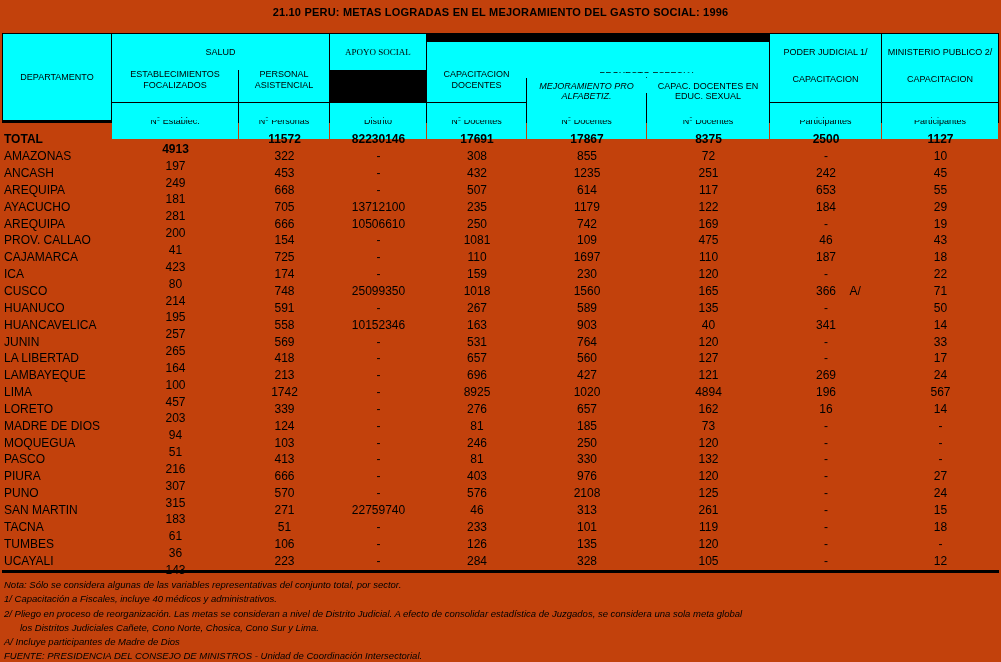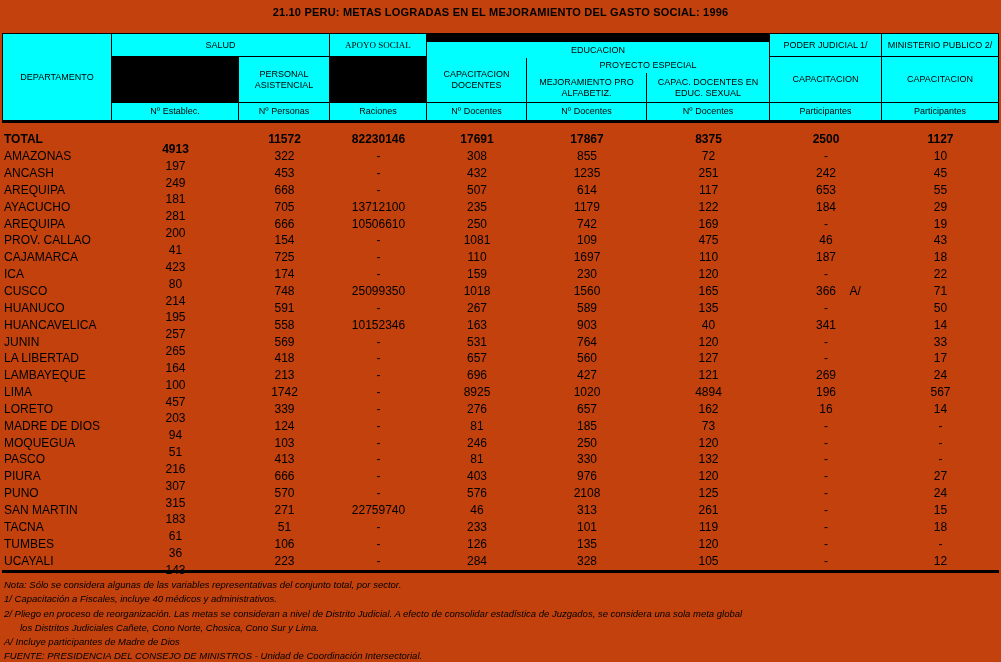--- a/index.html
+++ b/index.html
@@ -11,33 +11,33 @@
 
   
   .hdr{position:absolute;left:2px;top:33px;width:997px;box-sizing:border-box;
        background:#000;border:1px solid #000;border-bottom:3px solid #000;
        display:grid;
        grid-template-columns:108px 126px 90px 96px 99px 119px 122px 111px 1fr;
        grid-template-rows:22px 15px 29px 14px 2px;
        grid-gap:1px;gap:1px;
        font-size:9px;line-height:10.5px;text-align:center;}
   .hcell{background:#00ffff;display:flex;align-items:center;justify-content:center;
-         padding:8px 2px;overflow:hidden;}
+         padding:18px 2px;overflow:hidden;}
   .g-dept {grid-row:1/6;grid-column:1;}
   .g-salud{grid-row:1;grid-column:2/4;}
   .g-apoyo{grid-row:1;grid-column:4;font-family:Liberation Serif, serif;}
   .g-educ {grid-row:1;grid-column:5/8;margin-top:8px;}
   .g-poder{grid-row:1;grid-column:8;}
   .g-minis{grid-row:1;grid-column:9;}
   .c-estab {grid-row:2/4;grid-column:2;}
   .c-pers  {grid-row:2/4;grid-column:3;}
   .c-alim  {grid-row:2/4;grid-column:4;}
   .c-capdoc{grid-row:2/4;grid-column:5;}
   .g-proy  {grid-row:2;grid-column:6/8;}
-  .c-mejo  {grid-row:3;grid-column:6;}
+  .c-mejo  {grid-row:3;grid-column:6;font-style:italic;}
   .c-sexual{grid-row:3;grid-column:7;}
   .c-capapj{grid-row:2/4;grid-column:8;}
   .c-capamp{grid-row:2/4;grid-column:9;}
   .ucell{grid-row:4;}
   .fill {grid-row:5;background:#00ffff;}
 
   
   .tbody{position:absolute;left:2px;top:131px;width:997px;}
   .trow{display:flex;height:16.85px;align-items:center;font-size:12px;}
   .trow.bold{font-weight:bold;}
@@ -62,31 +62,32 @@
   <div class="title">21.10 PERU: METAS LOGRADAS EN EL MEJORAMIENTO DEL GASTO SOCIAL: 1996</div>
 
   <div class="hdr">
     <div class="hcell g-dept">DEPARTAMENTO</div>
     <div class="hcell g-salud">SALUD</div>
     <div class="hcell g-apoyo">APOYO SOCIAL</div>
     <div class="hcell g-educ">EDUCACION</div>
     <div class="hcell g-poder">PODER JUDICIAL 1/</div>
     <div class="hcell g-minis">MINISTERIO PUBLICO 2/</div>
 
+    <div class="hcell c-estab">ESTABLECIMIENTOS FOCALIZADOS</div>
     <div class="hcell c-pers">PERSONAL ASISTENCIAL</div>
     <div class="hcell c-capdoc">CAPACITACION DOCENTES</div>
     <div class="hcell g-proy">PROYECTO ESPECIAL</div>
     <div class="hcell c-mejo">MEJORAMIENTO PRO ALFABETIZ.</div>
     <div class="hcell c-sexual">CAPAC. DOCENTES EN EDUC. SEXUAL</div>
     <div class="hcell c-capapj">CAPACITACION</div>
     <div class="hcell c-capamp">CAPACITACION</div>
 
     <div class="hcell ucell" style="grid-column:2">Nº Establec.</div>
     <div class="hcell ucell" style="grid-column:3">Nº Personas</div>
-    <div class="hcell ucell" style="grid-column:4">Raciones</div>
+    <div class="hcell ucell" style="grid-column:4">Distrito</div>
     <div class="hcell ucell" style="grid-column:5">Nº Docentes</div>
     <div class="hcell ucell" style="grid-column:6">Nº Docentes</div>
     <div class="hcell ucell" style="grid-column:7">Nº Docentes</div>
     <div class="hcell ucell" style="grid-column:8">Participantes</div>
     <div class="hcell ucell" style="grid-column:9">Participantes</div>
 
     <div class="fill" style="grid-column:2"></div>
     <div class="fill" style="grid-column:3"></div>
     <div class="fill" style="grid-column:4"></div>
     <div class="fill" style="grid-column:5"></div>

